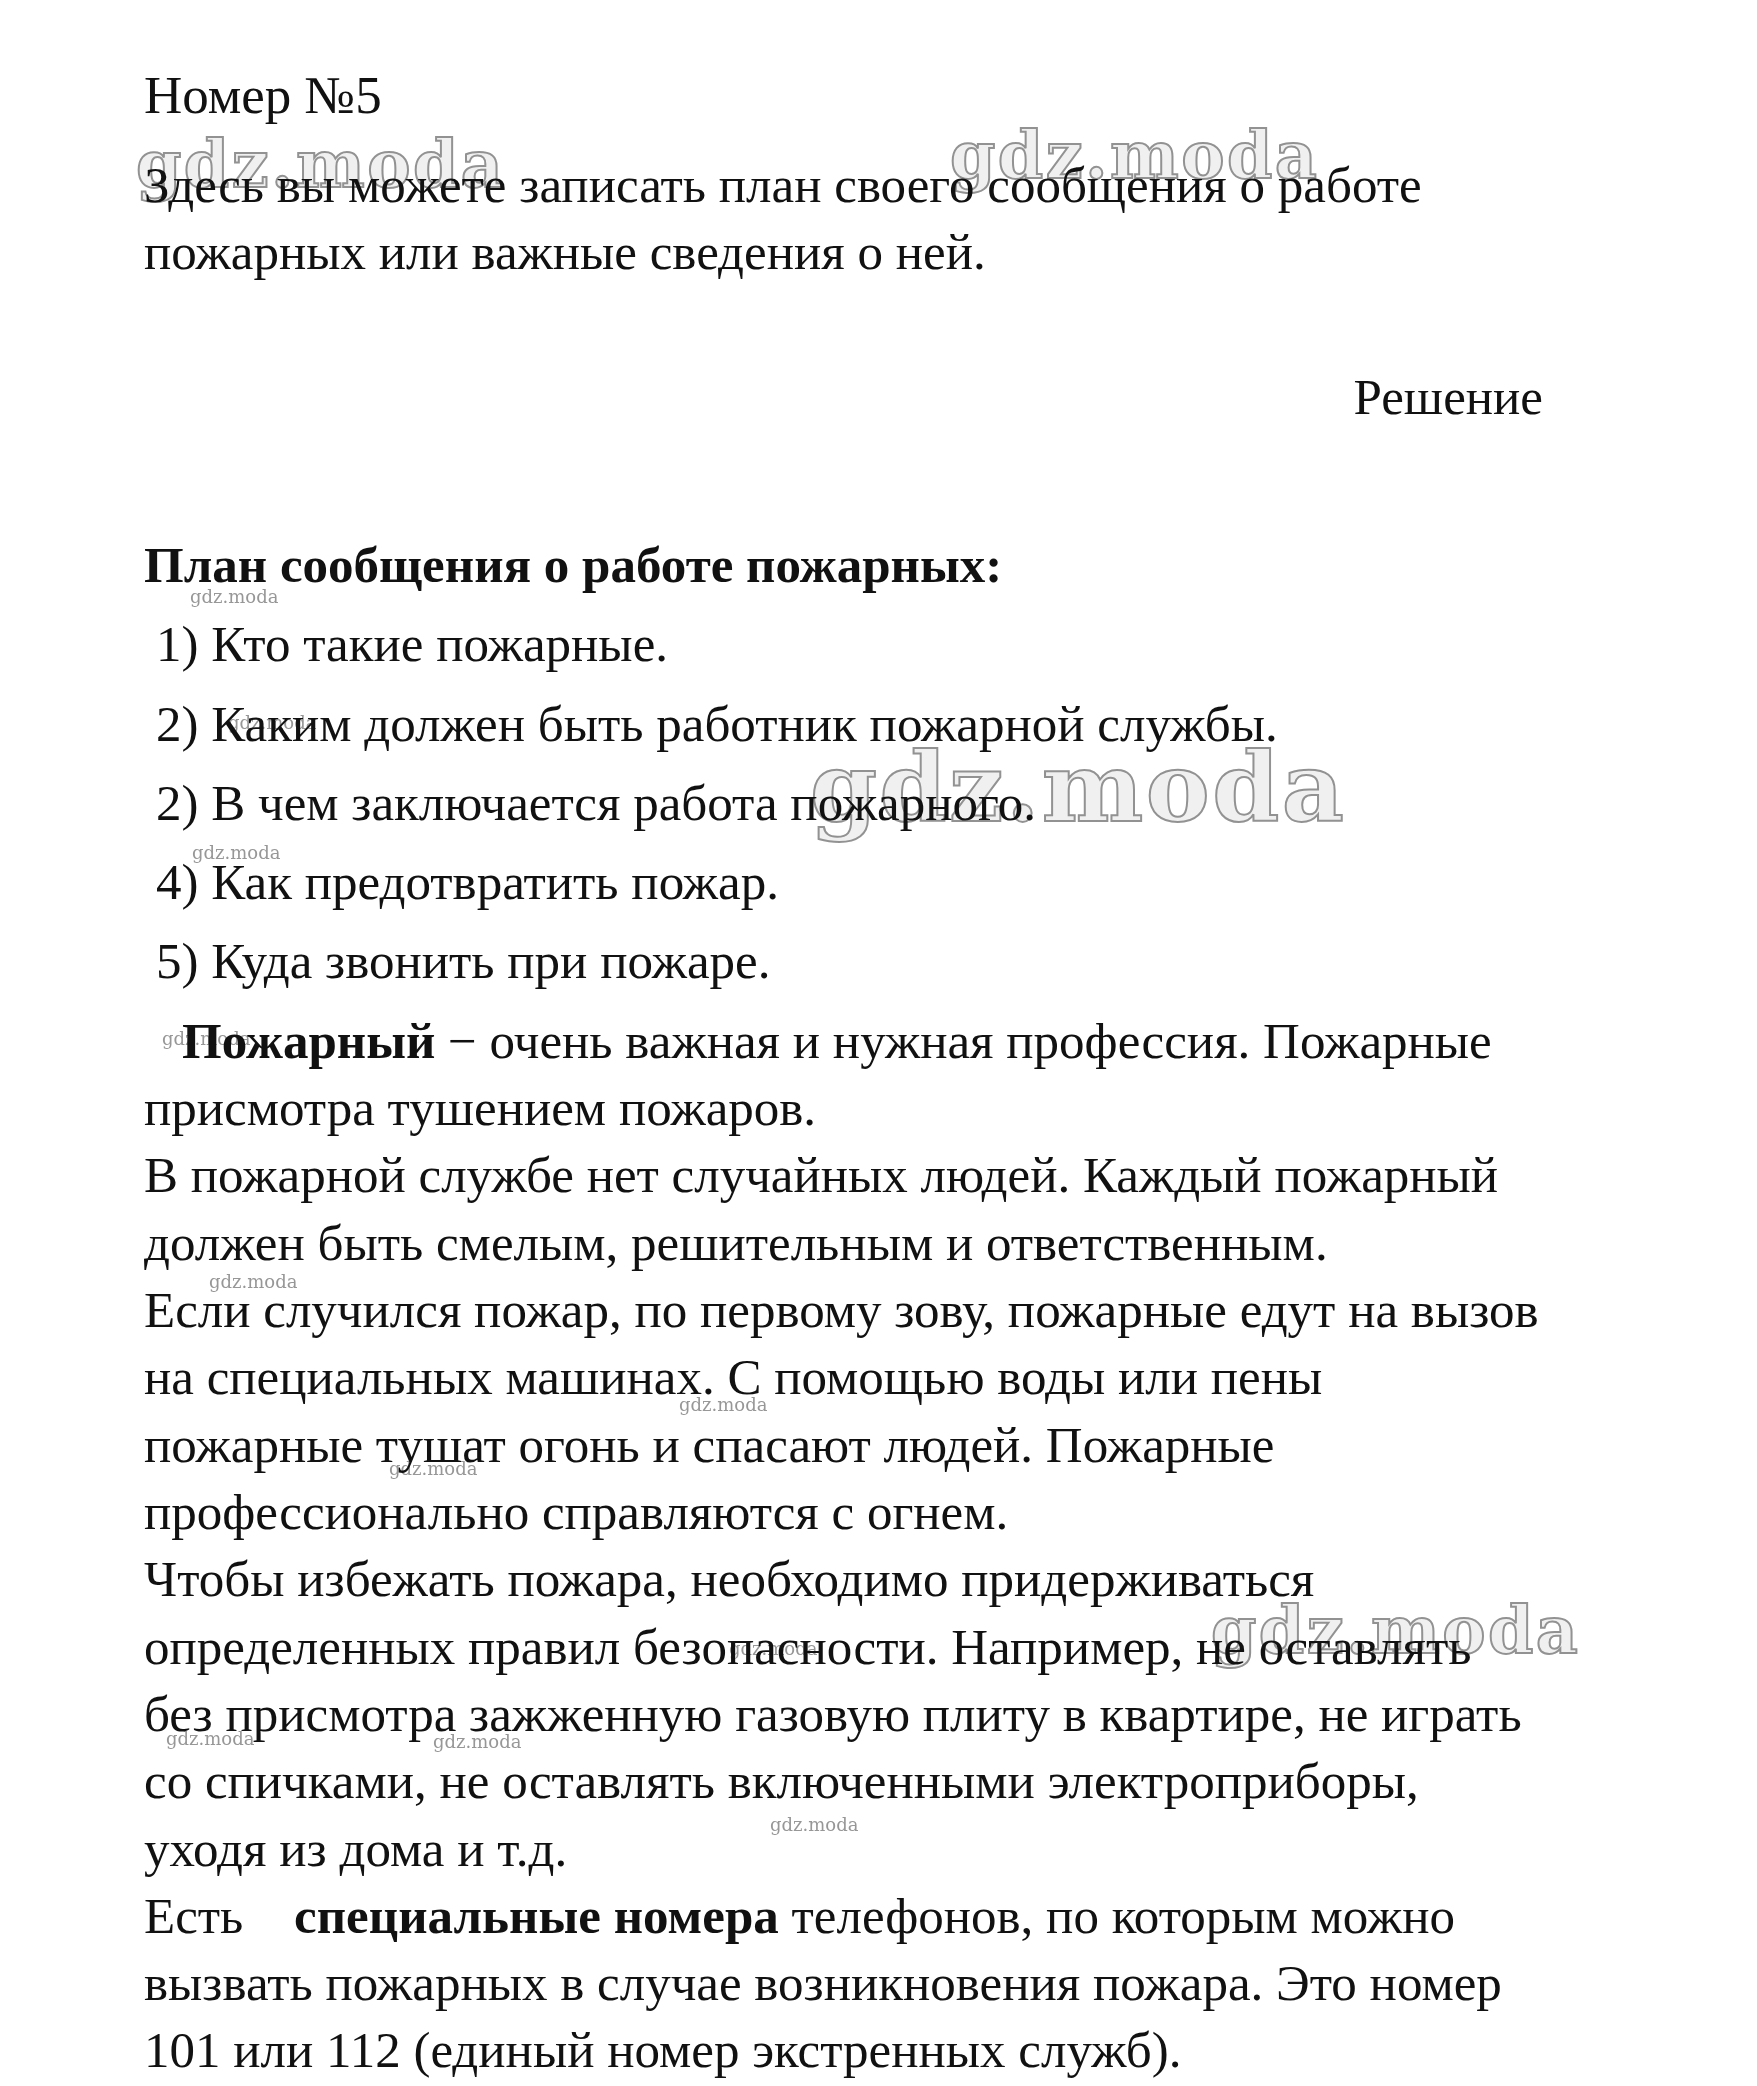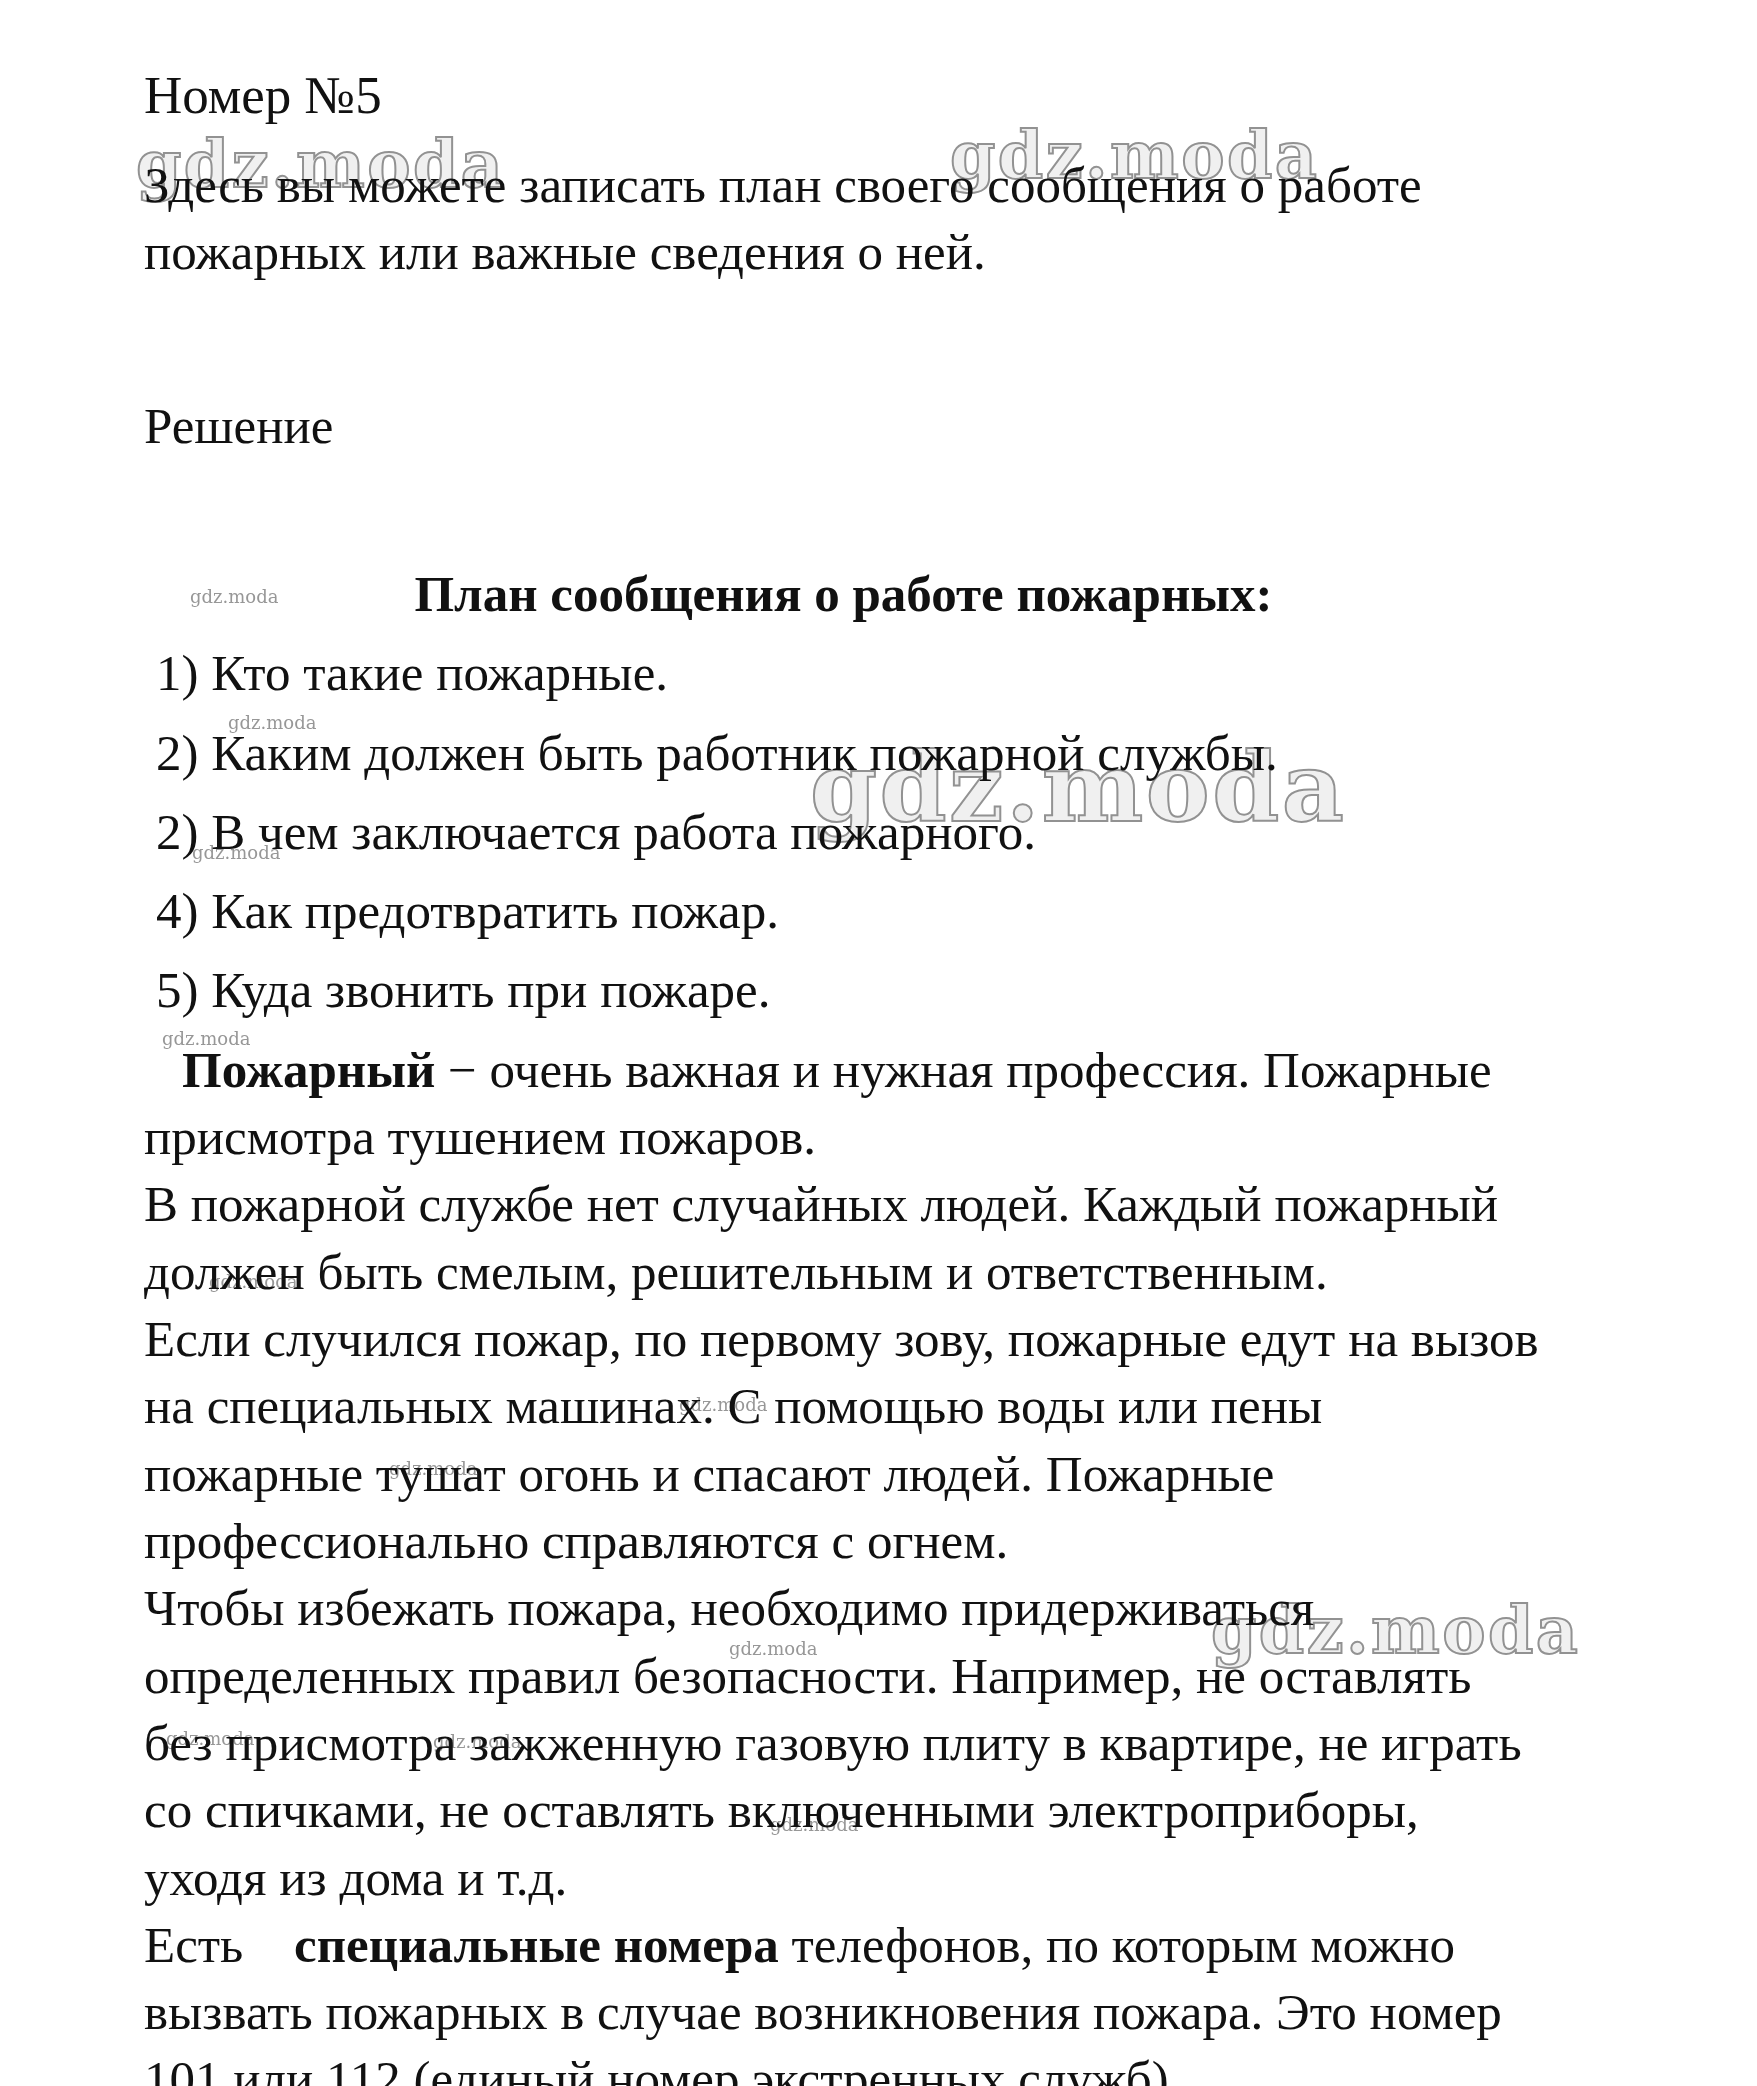--- a/index.html
+++ b/index.html
@@ -21,27 +21,26 @@
     width: 1399px;
   }
   .title {
     margin-top: 61px;
     font-size: 53px;
   }
   .intro {
     margin-top: 21px;
   }
   .solution {
-    text-align: left;
-    margin-top: 106px;
+    text-align: right;
+    margin-top: 77px;
     margin-bottom: 101px;
   }
   .plan-heading {
     font-weight: bold;
-    text-align: center;
   }
   .plan-item { margin: 12px; }
   p.para { margin: 0; }
   b.term { font-weight: bold; margin-left: 38px; }
 
   
   .wm-large {
     position: absolute;
     font-family: "DejaVu Serif", serif;
     font-weight: bold;

